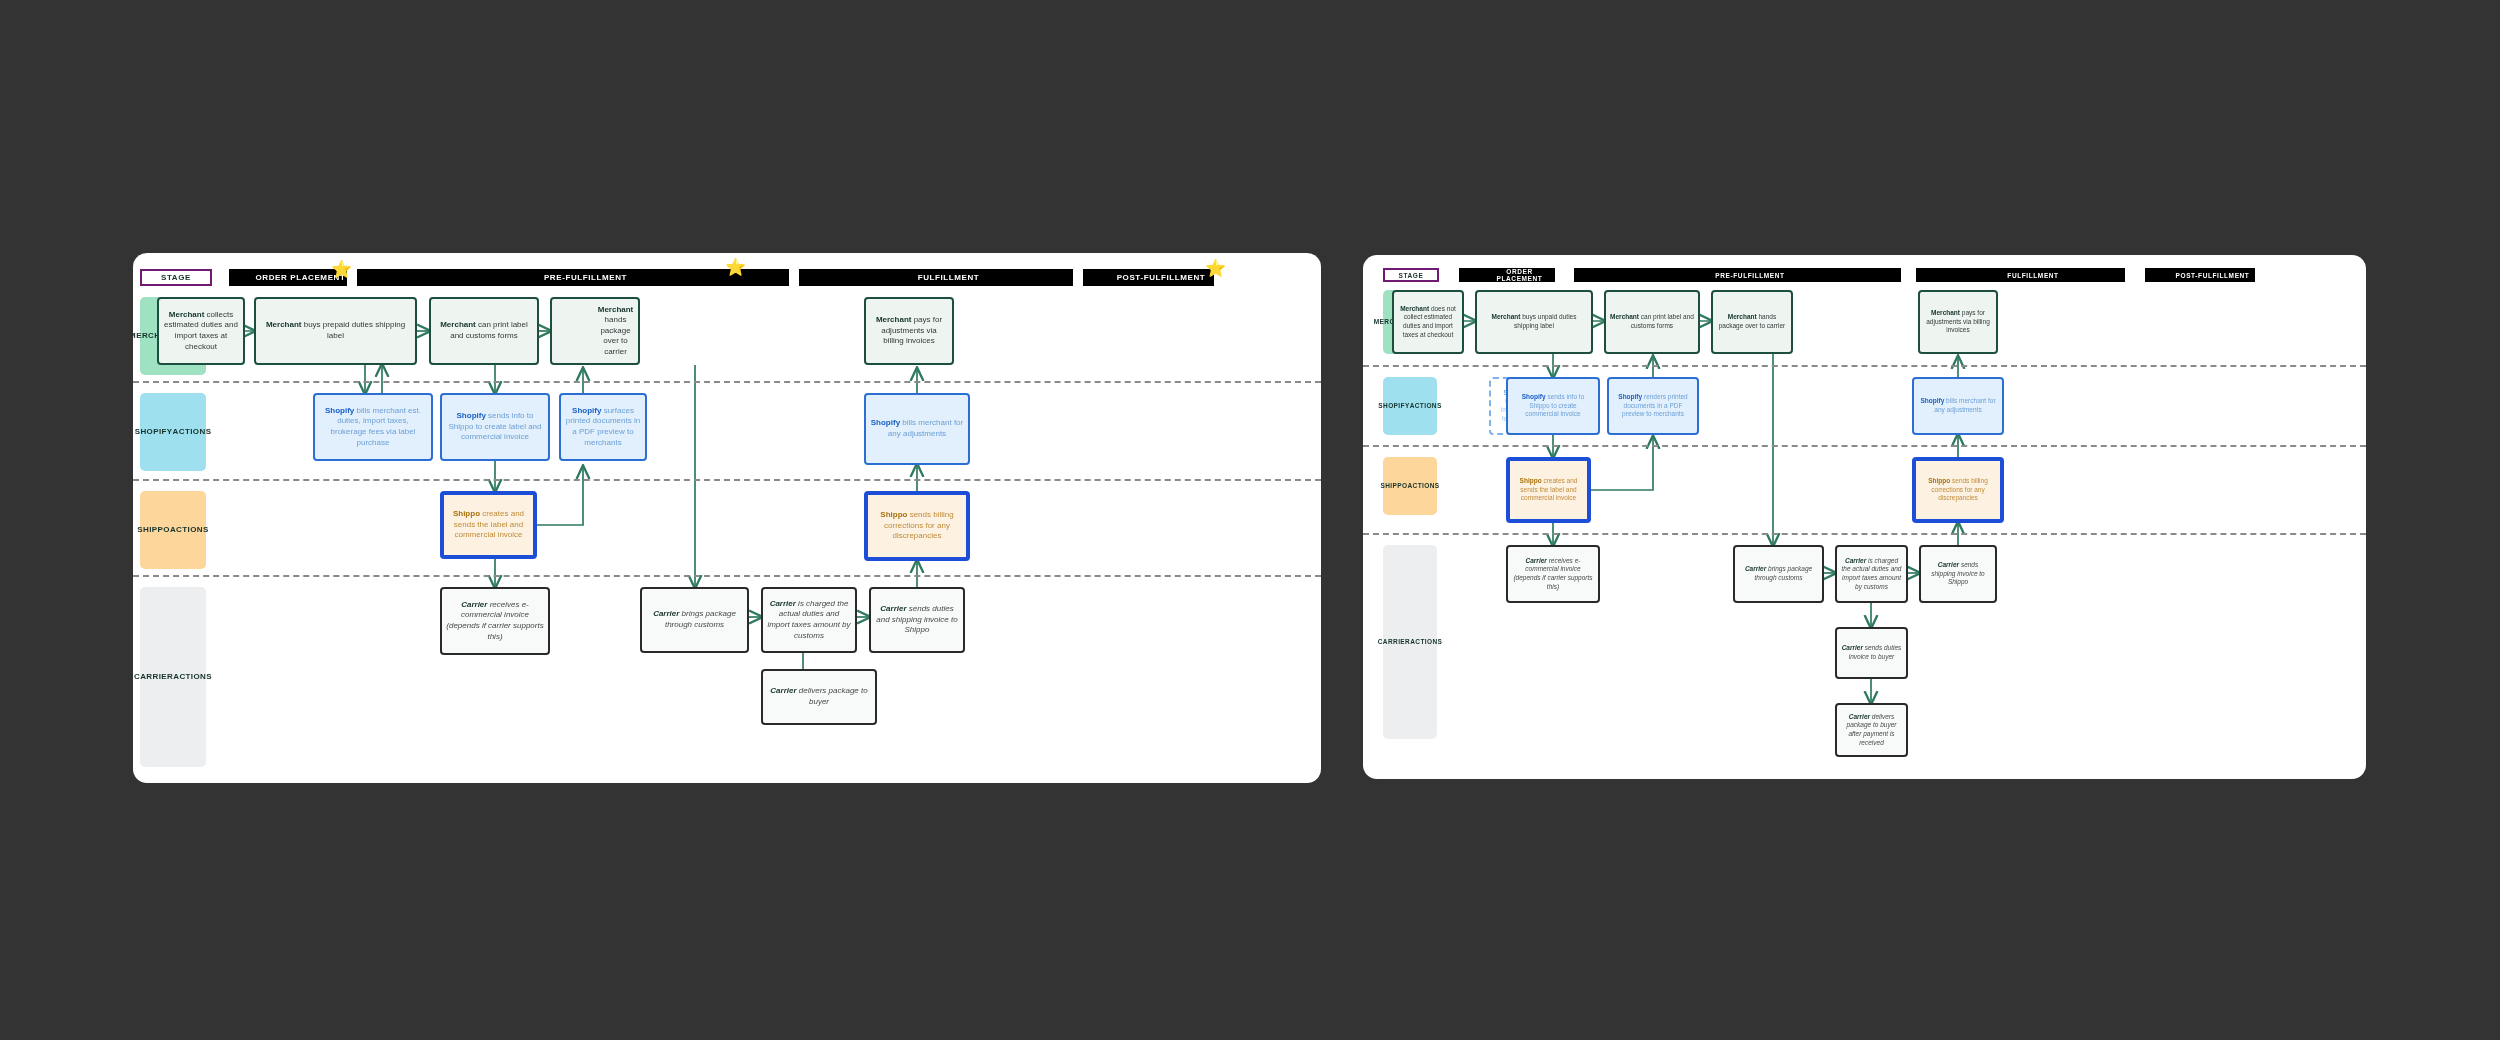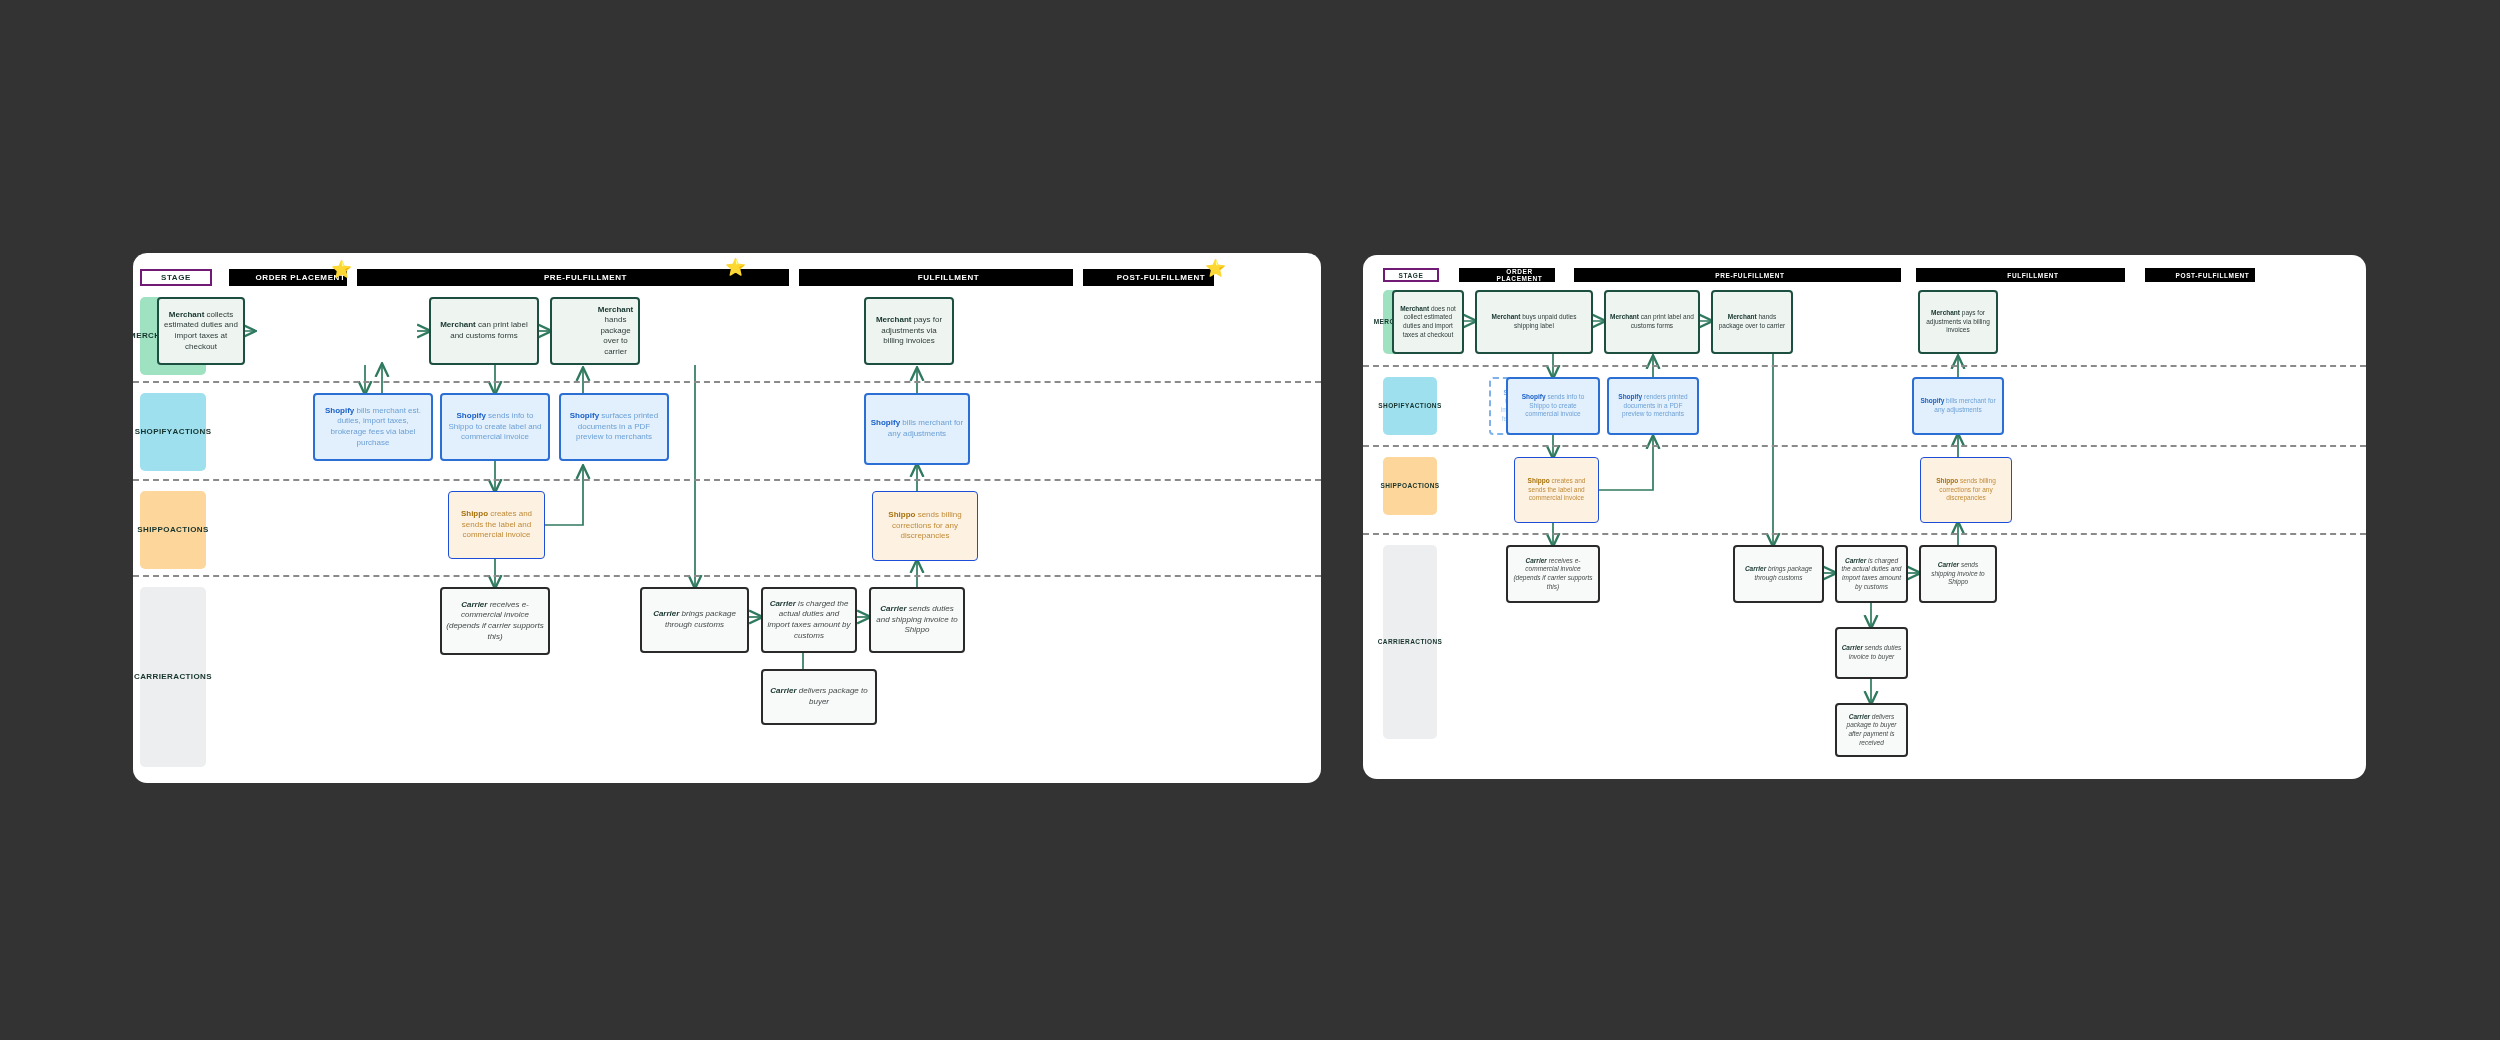--- a/index.html
+++ b/index.html
@@ -84,21 +84,21 @@
   .n-merchant b { color: #15332c; }
 
   .n-shopify  { background: #e1f0fc; border: 2px solid #2b6fd4; color: #6c9fd6; }
   .n-shopify b { color: #1a5fc8; }
 
   .n-shopify-ghost {
     background: #ffffff; border: 2px dashed #7fb2ea; color: #a4c8ee;
   }
   .n-shopify-ghost b { color: #6ea6e7; }
 
-  .n-shippo   { background: #fdf2e2; border: 1px solid #1d4ed8; color: #c08a38; margin-left: 8px; }
+  .n-shippo   { background: #fdf2e2; border: 4px solid #1d4ed8; color: #c08a38; }
   .n-shippo b { color: #a8720c; }
 
   .n-carrier  { background: #f8f9f9; border: 2px solid #2a2a2a; color: #444b4a; font-style: italic; }
   .n-carrier b { color: #15332c; }
 
   .star {
     position: absolute;
     line-height: 1;
     user-select: none;
   }
@@ -211,37 +211,40 @@
           <span class="t">ACTIONS</span>
         </div>
       <div class="lane-label lane-carrier" style="left:7px; top:334px; width:66px; height:180px; font-size:8px;">
           <span class="t">CARRIER</span>
           <span class="t">ACTIONS</span>
         </div>
 
       <div class="node n-merchant" style="left:24px; top:44px; width:88px; height:68px; font-size:8px;">
           <span class="t"><b>Merchant</b> collects estimated duties and import taxes at checkout</span>
         </div>
+      <div class="node n-merchant" style="left:121px; top:44px; width:163px; height:68px; font-size:8px;">
+          <span class="t"><b>Merchant</b> buys prepaid duties shipping label</span>
+        </div>
       <div class="node n-merchant" style="left:296px; top:44px; width:110px; height:68px; font-size:8px;">
           <span class="t"><b>Merchant</b> can print label and customs forms</span>
         </div>
       <div class="node n-merchant" style="left:417px; top:44px; width:90px; height:68px; font-size:8px;padding-left:45px;">
           <span class="t"><b>Merchant</b> hands package over to carrier</span>
         </div>
       <div class="node n-merchant" style="left:731px; top:44px; width:90px; height:68px; font-size:8px;">
           <span class="t"><b>Merchant</b> pays for adjustments via billing invoices</span>
         </div>
 
       <div class="node n-shopify" style="left:180px; top:140px; width:120px; height:68px; font-size:8px;">
           <span class="t"><b>Shopify</b> bills merchant est. duties, import taxes, brokerage fees via label purchase</span>
         </div>
       <div class="node n-shopify" style="left:307px; top:140px; width:110px; height:68px; font-size:8px;">
           <span class="t"><b>Shopify</b> sends info to Shippo to create label and commercial invoice</span>
         </div>
-      <div class="node n-shopify" style="left:426px; top:140px; width:110px; height:68px; font-size:8px;">
+      <div class="node n-shopify" style="left:426px; top:140px; width:88px; height:68px; font-size:8px;">
           <span class="t"><b>Shopify</b> surfaces printed documents in a PDF preview to merchants</span>
         </div>
       <div class="node n-shopify" style="left:731px; top:140px; width:106px; height:72px; font-size:8px;">
           <span class="t"><b>Shopify</b> bills merchant for any adjustments</span>
         </div>
 
       <div class="node n-shippo" style="left:307px; top:238px; width:97px; height:68px; font-size:8px;">
           <span class="t"><b>Shippo</b> creates and sends the label and commercial invoice</span>
         </div>
       <div class="node n-shippo" style="left:731px; top:238px; width:106px; height:70px; font-size:8px;">

